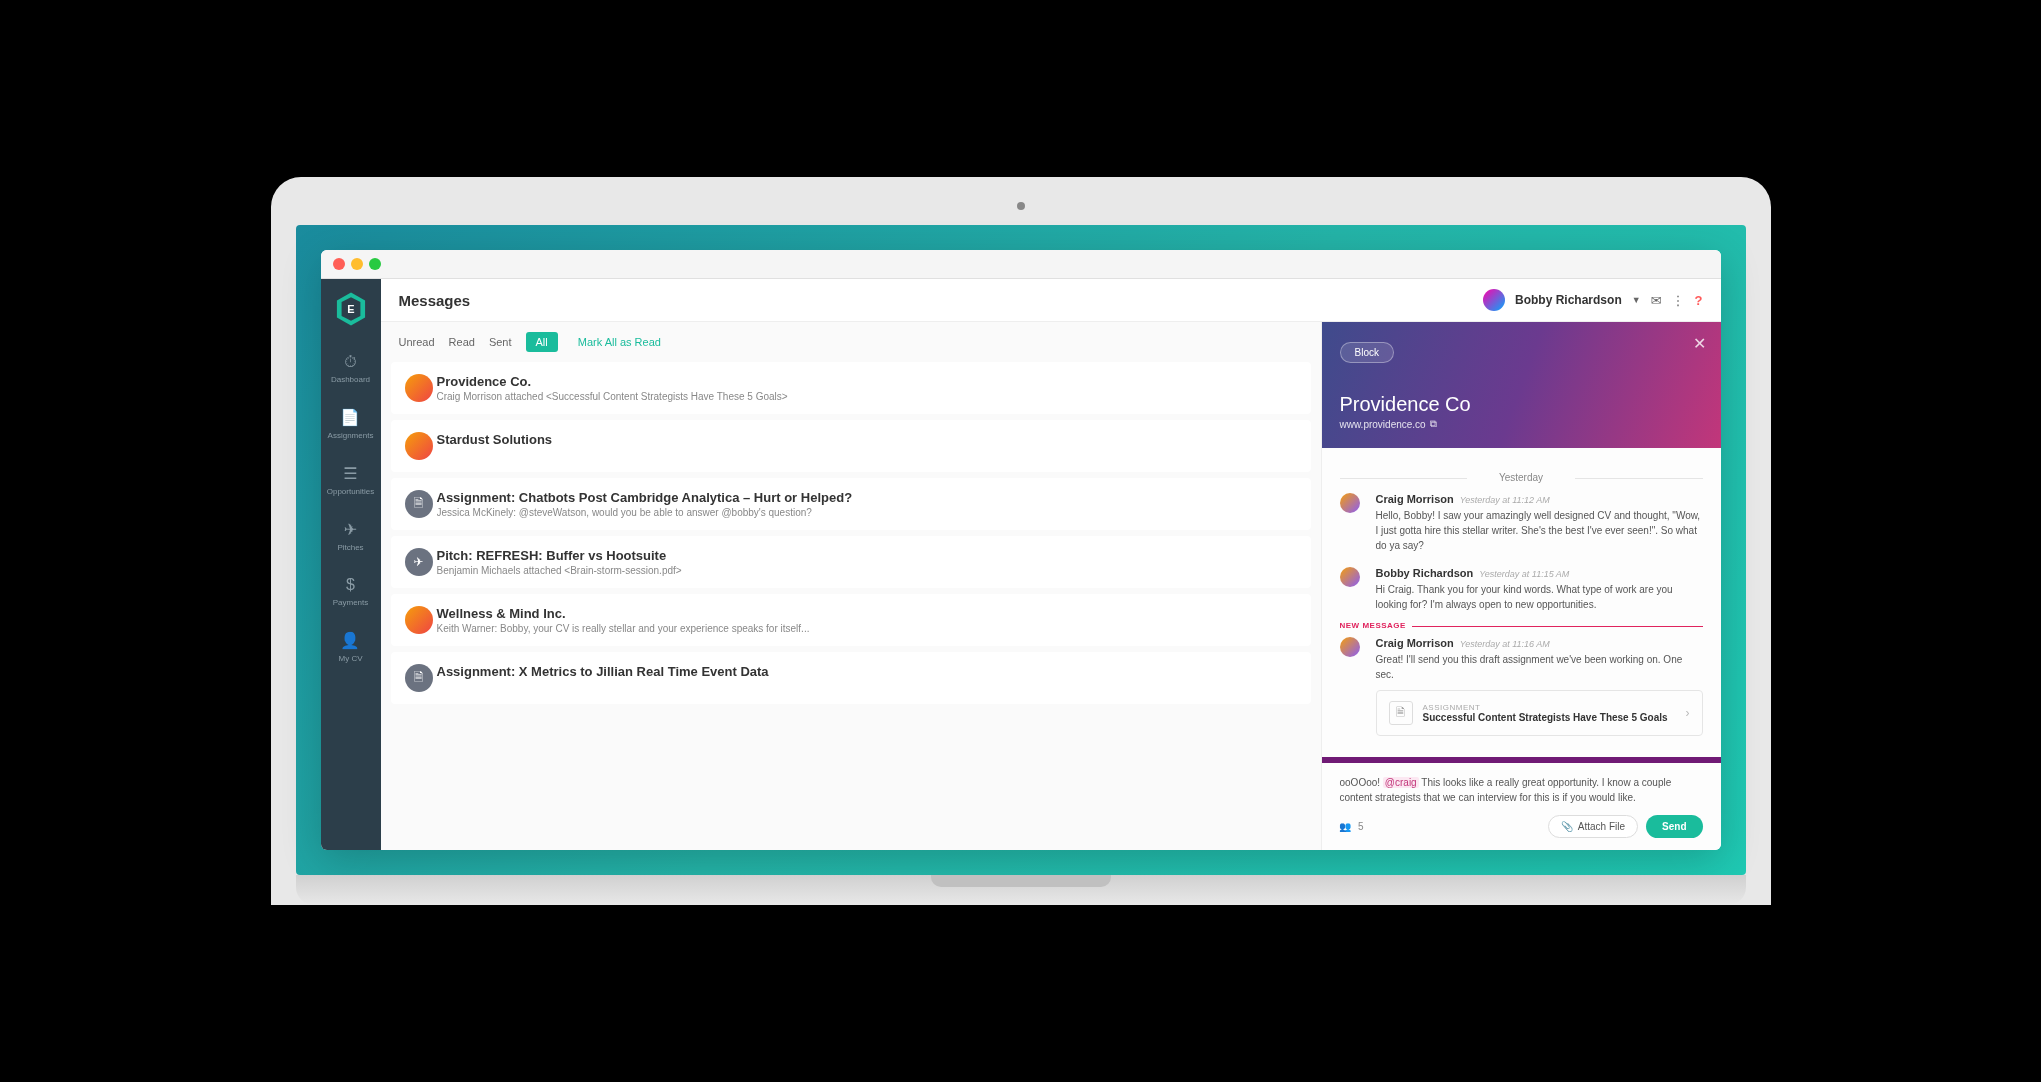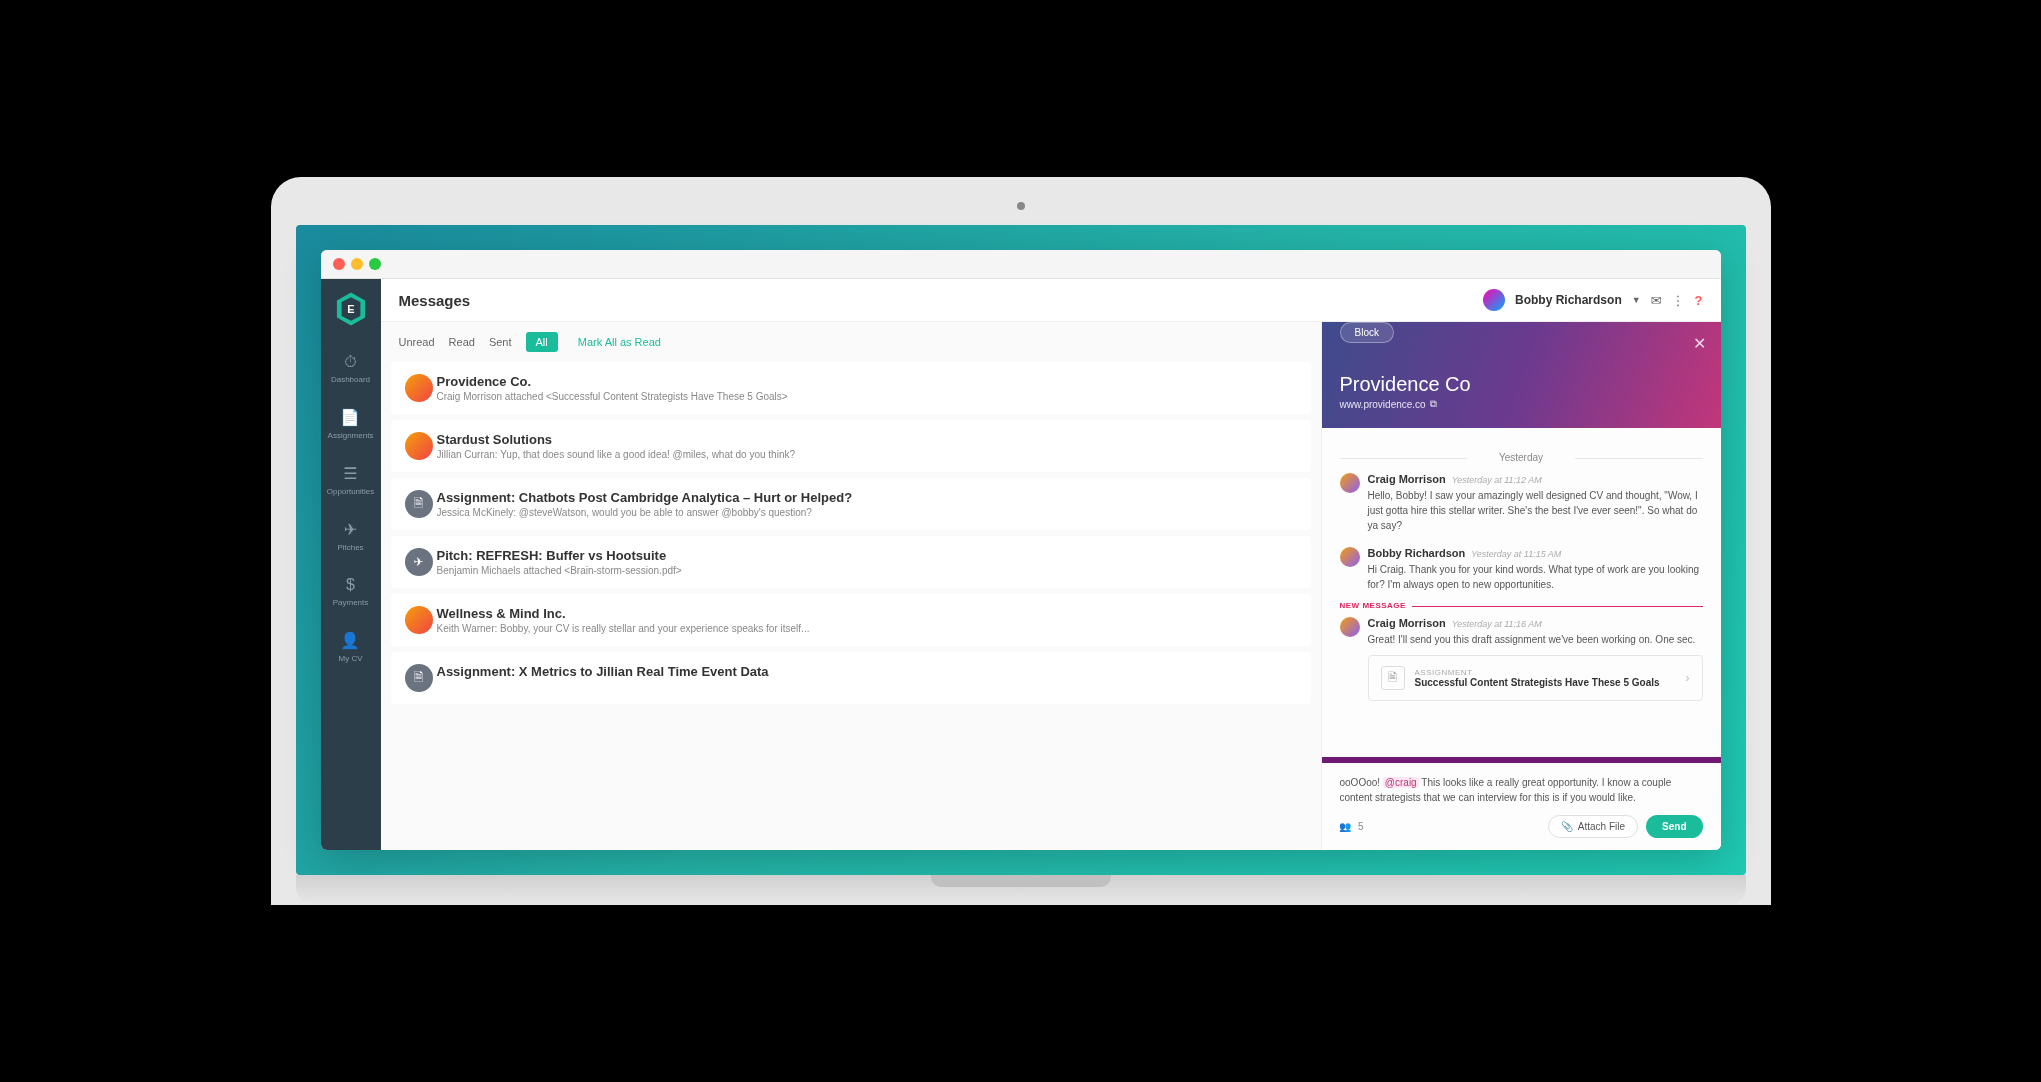--- a/index.html
+++ b/index.html
@@ -34,30 +34,30 @@
 .filter.active{background:#1abc9c;color:#fff;padding:4px 10px;border-radius:3px}
 .mark-read{color:#1abc9c;cursor:pointer;margin-left:6px}
 .threads{flex:1;overflow-y:auto;padding:0 10px}
 .thread{display:flex;gap:4px;padding:12px 14px;background:#fff;border-radius:4px;margin-bottom:6px;cursor:pointer;align-items:flex-start}
 .thread-icon{width:28px;height:28px;border-radius:50%;background:#6b7280;display:flex;align-items:center;justify-content:center;color:#fff;font-size:12px;flex-shrink:0}
 .thread-icon.av{background:linear-gradient(135deg,#f59e0b,#ef4444)}
 .thread-body{flex:1;min-width:0}
 .thread-title{font-size:13px;font-weight:700;color:#333;margin-bottom:2px}
 .thread-prev{font-size:10px;color:#888;white-space:nowrap;overflow:hidden;text-overflow:ellipsis}
 .detail{width:400px;border-left:1px solid #eee;display:flex;flex-direction:column;background:#fdfdfd;flex-shrink:0}
-.detail-hero{background:linear-gradient(110deg,#3f4b8c 0%,#6b3a8f 50%,#c2367a 100%);color:#fff;padding:0 18px 18px;position:relative}
+.detail-hero{background:linear-gradient(110deg,#3f4b8c 0%,#6b3a8f 50%,#c2367a 100%);color:#fff;padding:20px 18px 18px;position:relative}
 .block-btn{background:rgba(255,255,255,.12);border:1px solid rgba(255,255,255,.35);color:#fff;font-size:10px;padding:4px 14px;border-radius:12px;cursor:pointer}
 .close-x{position:absolute;top:12px;right:14px;color:rgba(255,255,255,.8);font-size:16px;cursor:pointer}
 .company{font-size:20px;font-weight:400;margin-top:30px}
 .company-url{font-size:10px;opacity:.85;margin-top:2px;display:flex;align-items:center;gap:4px}
 .msgs{flex:1;overflow-y:auto;padding:14px 18px}
 .day-sep{text-align:center;font-size:10px;color:#888;margin:10px 0;position:relative}
 .day-sep::before,.day-sep::after{content:"";position:absolute;top:50%;width:35%;height:1px;background:#e5e5e5}
 .day-sep::before{left:0}.day-sep::after{right:0}
-.msg{display:flex;gap:8px;margin-bottom:14px}
+.msg{display:flex;gap:16px;margin-bottom:14px}
 .msg .av2{width:20px;height:20px;border-radius:50%;background:linear-gradient(135deg,#f59e0b,#8b5cf6);flex-shrink:0}
 .msg-body{flex:1}
 .msg-head{display:flex;align-items:baseline;gap:6px;margin-bottom:3px}
 .msg-author{font-size:11px;font-weight:700;color:#333}
 .msg-time{font-size:9px;color:#aaa;font-style:italic}
 .msg-text{font-size:10px;color:#555;line-height:1.5}
 .new-divider{font-size:8px;color:#e0245e;font-weight:700;letter-spacing:.5px;margin:8px 0 10px;border-top:1px solid #e0245e;position:relative;padding-top:0}
 .new-divider span{position:absolute;top:-6px;left:0;background:#fdfdfd;padding-right:6px}
 .attachment{border:1px solid #e5e5e5;border-radius:4px;padding:10px 12px;margin-top:8px;display:flex;align-items:center;gap:10px;cursor:pointer}
 .att-icon{width:24px;height:24px;border:1px solid #ddd;border-radius:3px;display:flex;align-items:center;justify-content:center;font-size:11px;color:#888}
@@ -151,21 +151,20 @@
                     <div class="thread-icon av"></div>
                     <div class="thread-body">
                       <div class="thread-title">Providence Co.</div>
                       <div class="thread-prev">Craig Morrison attached &lt;Successful Content Strategists Have These 5 Goals&gt;</div>
                     </div>
                   </div>
                   <div class="thread">
                     <div class="thread-icon av"></div>
                     <div class="thread-body">
                       <div class="thread-title">Stardust Solutions</div>
-                      <div class="thread-prev">Jillian Curran: Yup, that does sound like a good idea! @miles, what do you think?</div>
                     </div>
                   </div>
                   <div class="thread">
                     <div class="thread-icon">🗎</div>
                     <div class="thread-body">
                       <div class="thread-title">Assignment: Chatbots Post Cambridge Analytica – Hurt or Helped?</div>
                       <div class="thread-prev">Jessica McKinely: @steveWatson, would you be able to answer @bobby's question?</div>
                     </div>
                   </div>
                   <div class="thread">

